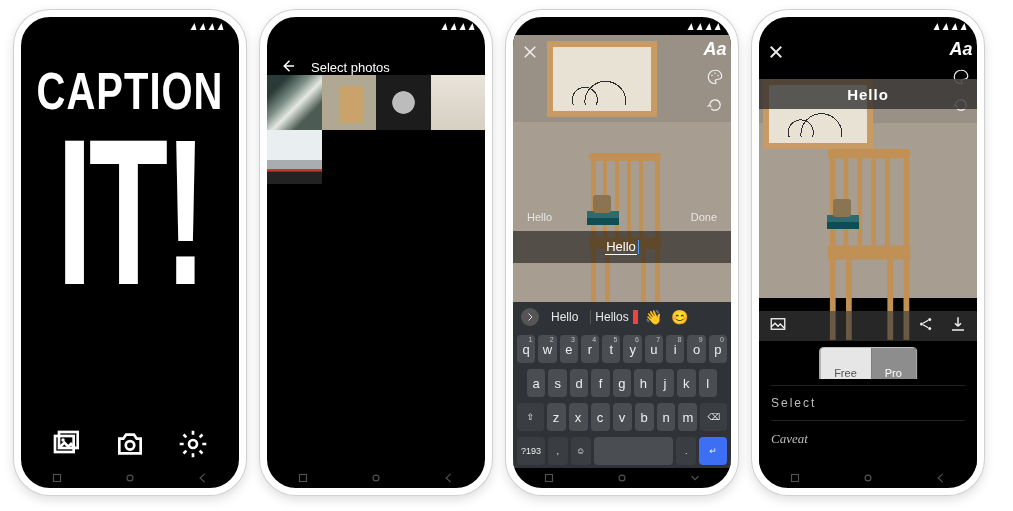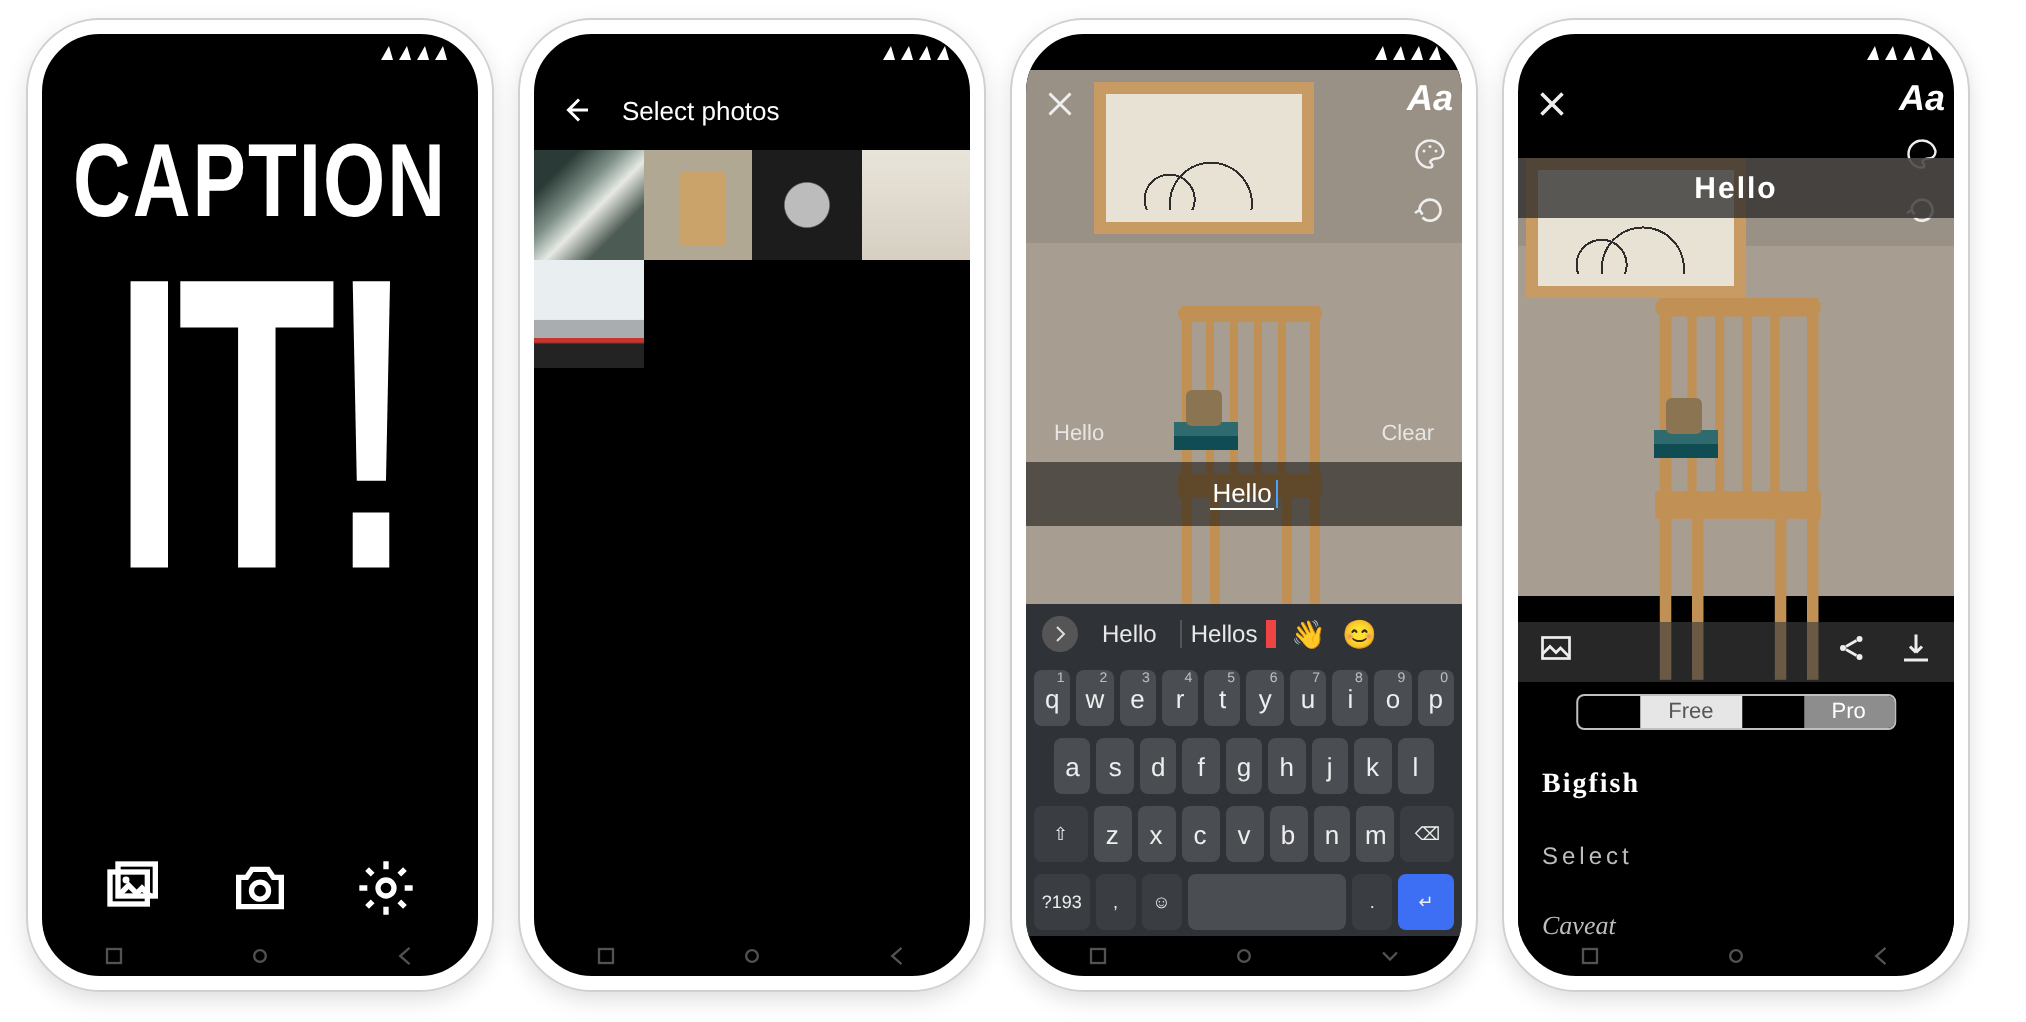--- a/index.html
+++ b/index.html
@@ -20,21 +20,21 @@
   
   .splash { height:100%; display:flex; flex-direction:column; }
   .splash-title { text-align:center; padding-top:34px; }
   .splash-word1 { font-family: 'Arial Black', Arial, sans-serif; font-weight:900; font-size:40px; letter-spacing:1px; transform:scaleY(1.3);}
   .splash-word2 { font-family: 'Arial Black', Arial, sans-serif; font-weight:900; font-size:130px; letter-spacing:-4px; transform:scaleY(1.6); line-height:.9; margin-top:40px;}
   .splash-actions { margin-top:auto; display:flex; justify-content:space-around; padding:12px 14px 6px; }
   .act-btn { width:44px; height:36px; display:flex; align-items:center; justify-content:center; }
   .act-btn svg { width:32px; height:32px; }
 
   
-  .picker-hdr { height:40px; display:flex; align-items:center; gap:14px; padding:0 12px; font-size:13px;}
+  .picker-hdr { height:40px; display:flex; align-items:flex-end; gap:14px; padding:0 12px; font-size:13px;}
   .thumbs { display:flex; flex-wrap:wrap; }
   .thumb { width:25%; aspect-ratio:1; }
   .t0{background:linear-gradient(135deg,#2a3a36 20%,#7d9088 40%,#e6e9e4 55%,#4c5b53 75%);}
   .t1{background:#b0a893;position:relative;}
   .t1::after{content:"";position:absolute;inset:20% 24% 12% 34%;background:#caa36a;border-radius:2px;}
   .t2{background:radial-gradient(circle at 50% 50%,#bcbcbc 0 28%,#1c1c1c 30% 100%);}
   .t3{background:linear-gradient(#e9e4da,#d6cfc2);}
   .t4{background:linear-gradient(#e9eef1 55%,#a9adb0 56% 72%,#c7352e 60% 76%,#232323 78%);}
   .tool-col { position:absolute; right:6px; top:4px; display:flex; flex-direction:column; gap:8px; align-items:center;}
   .tool-ico { width:20px; height:20px; display:flex; align-items:center; justify-content:center; font-size:18px; font-weight:700;font-style:italic;}
@@ -71,21 +71,21 @@
   .key .sup{position:absolute;top:1px;right:3px;font-size:7px;opacity:.7;}
   .key.dark{background:#3a3e42;}
   .key.wide{flex:1.4;}
   .key.space{flex:4;}
   .key.accent{background:#3d6ff5;}
 
   
   .caption-band{position:absolute;left:0;right:0;top:44px;height:30px;background:rgba(40,40,40,.75);display:flex;align-items:center;justify-content:center;font-weight:900;font-size:15px;letter-spacing:1px;}
   .row-tools{position:absolute;left:0;right:0;top:276px;height:30px;display:flex;align-items:center;justify-content:space-between;padding:0 10px;background:rgba(60,60,60,.65);}
   .seg{position:absolute;left:50%;top:312px;transform:translateX(-50%);display:flex;border:1px solid #bfbfbf;border-radius:4px;overflow:hidden;font-size:11px;}
-  .seg div{padding:2px 14px;margin-left:31px;}
+  .seg div{padding:19px 14px;}
   .seg .on{background:#8d8d8d;color:#fff;}
   .seg .off{background:#e6e6e6;color:#555;}
   .fontlist{position:absolute;left:0;right:0;top:344px;bottom:0;background:#000;padding:6px 12px;display:flex;flex-direction:column;gap:10px;}
   .font-item{font-size:14px;}
   .f0{font-family:Georgia,serif;font-weight:900;letter-spacing:1px;}
   .f1{font-family:Arial;color:#bdbdbd;letter-spacing:2px;font-size:12px;}
   .f2{font-family:'Brush Script MT',cursive;font-style:italic;color:#bdbdbd;font-size:13px;}
   .sep{height:1px;background:#202020;}
   .ico{width:18px;height:18px;}
 </style>
@@ -221,21 +221,21 @@
             </svg>
         </div>
         <div class="tool-ico">
           <svg class="ico" viewBox="0 0 24 24">
               <path d="M5 12a7 7 0 1 1 2 5M5 12l-3 2M5 12l2 3" fill="none" stroke="#eee" stroke-width="1.8"></path>
             </svg>
         </div>
       </div>
       <div class="clear-done">
         <span>Hello</span>
-        <span>Clear</span>
+        <span>Done</span>
       </div>
       <div class="editing-row">
         <span class="edit-text">Hello</span>
           <span class="cursor"></span>
       </div>
 
       <div class="kbd">
         <div class="sug">
           <div class="chev">
             <svg viewBox="0 0 24 24" width="12" height="12">
@@ -374,21 +374,20 @@
           </div>
         </div>
       </div>
 
       <div class="seg">
         <div class="off">Free</div>
         <div class="on">Pro</div>
       </div>
 
       <div class="fontlist">
-        <div class="font-item f0">Bigfish</div>
         <div class="sep"></div>
         <div class="font-item f1">Select</div>
         <div class="sep"></div>
         <div class="font-item f2">Caveat</div>
       </div>
     </div>
     <div class="navbar">
       <svg class="nav-ico" viewBox="0 0 24 24">
           <rect x="6" y="6" width="12" height="12" fill="none" stroke="#888" stroke-width="2"></rect>
         </svg>

